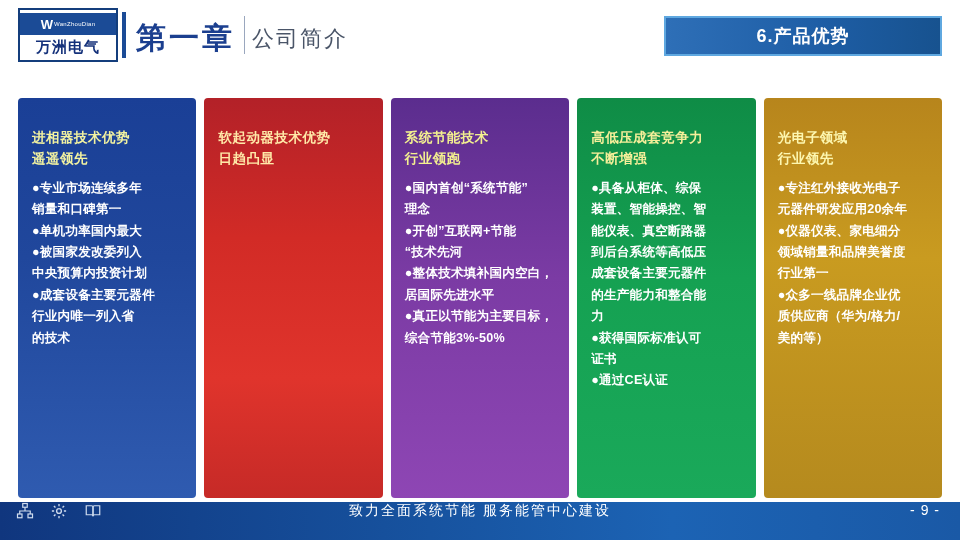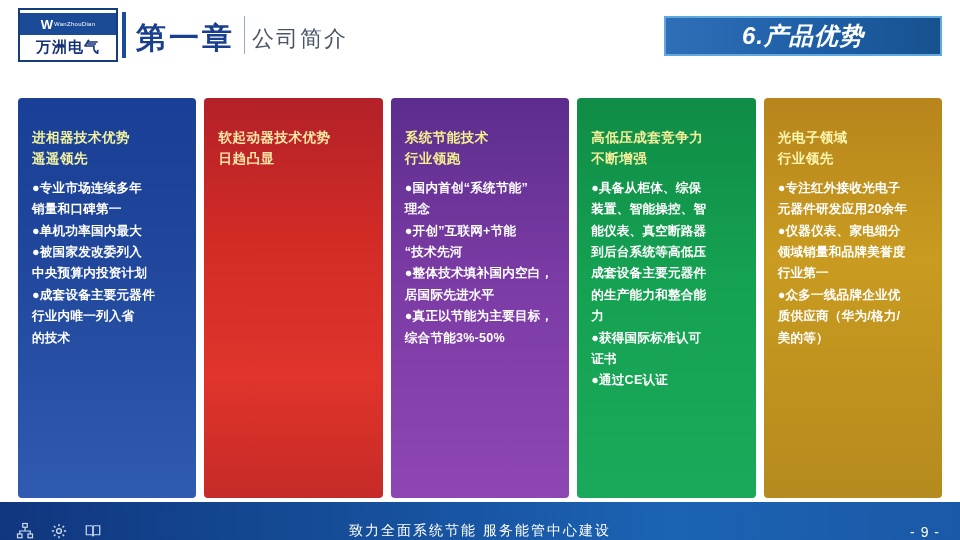--- a/index.html
+++ b/index.html
@@ -71,21 +71,21 @@
 
   .topic-chip {
     position: absolute;
     right: 18px; top: 16px;
     width: 278px; height: 40px;
     background: linear-gradient(90deg, #2e6fb7 0%, #1e5ea6 55%, #17528f 100%);
     border: 2px solid #5fa8e0;
     display: flex; align-items: center; justify-content: center;
   }
   .topic-chip span {
-    color: #ffffff; font-size: 24px; font-weight: bold; letter-spacing: 1px; font-style: italic;
+    color: #ffffff; font-size: 18px; font-weight: bold; letter-spacing: 1px;
   }
 
   
   .cards {
     position: absolute;
     left: 18px; top: 98px;
     width: 924px; height: 400px;
     display: flex;
     gap: 8px;
   }
@@ -123,21 +123,21 @@
   .c3 .hd { color: #f3f08f; }
   .c4 .hd { color: #f6ef9a; }
   .c5 .hd { color: #fdf7b0; }
 
   
   .footer {
     position: absolute;
     left: 0; bottom: 0;
     width: 960px; height: 38px;
     background: linear-gradient(90deg, #10367e 0%, #16509c 40%, #1c63b4 70%, #1a59a6 100%);
-    display: flex; align-items: flex-end;
+    display: flex; align-items: flex-start;
   }
   .footer-icons {
     display: flex; gap: 16px; margin-left: 16px; align-items: center;
   }
   .ficon { width: 18px; height: 18px; opacity: .92; }
   .footer-text {
     position: absolute; left: 0; right: 0;
     text-align: center;
     color: #ffffff; font-size: 14px; letter-spacing: 2px;
   }

